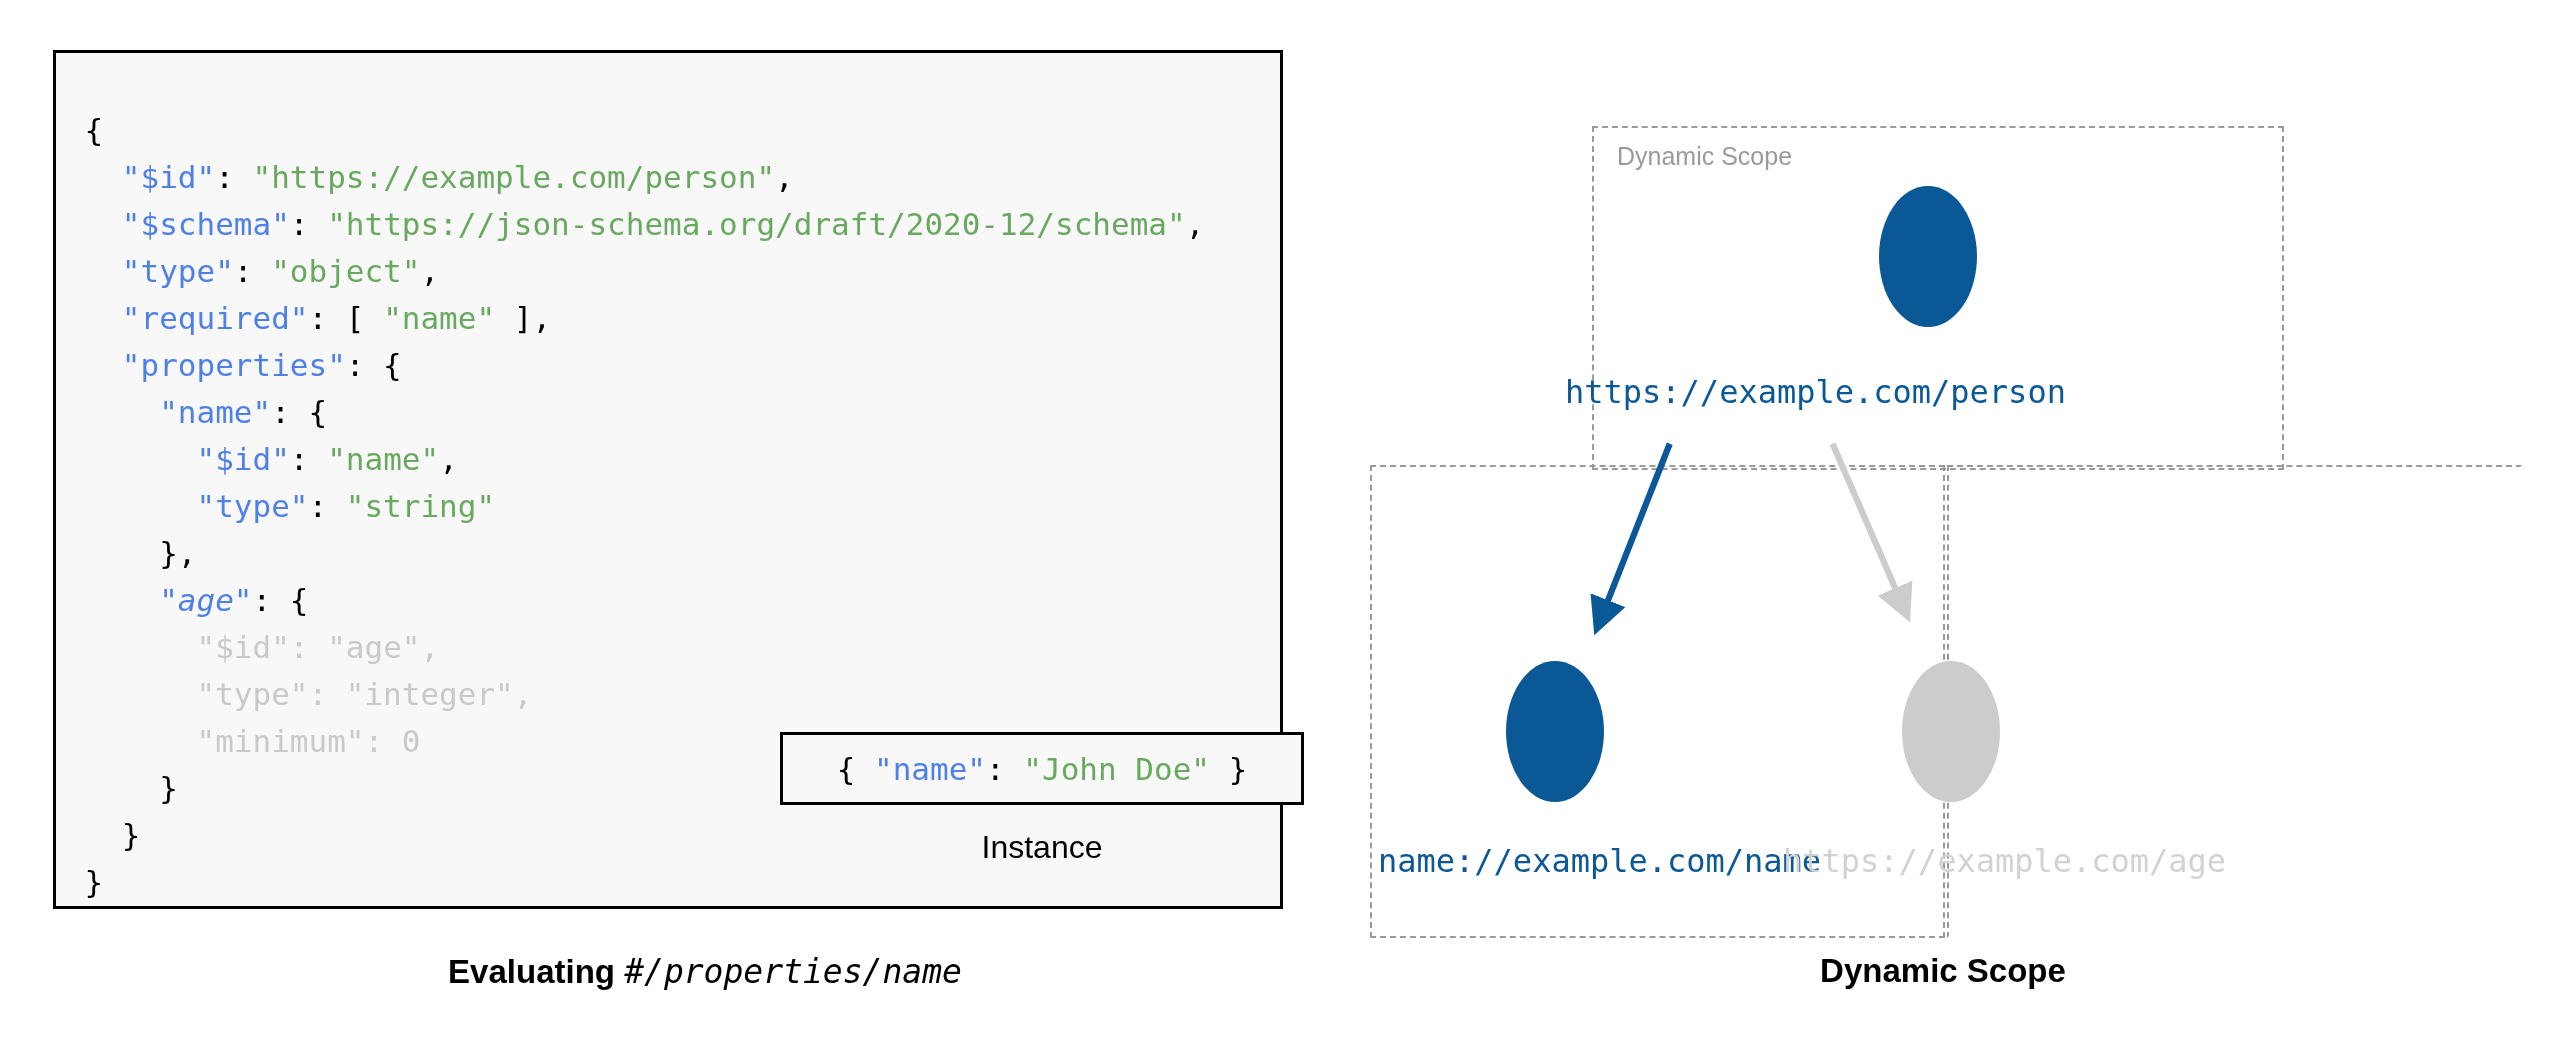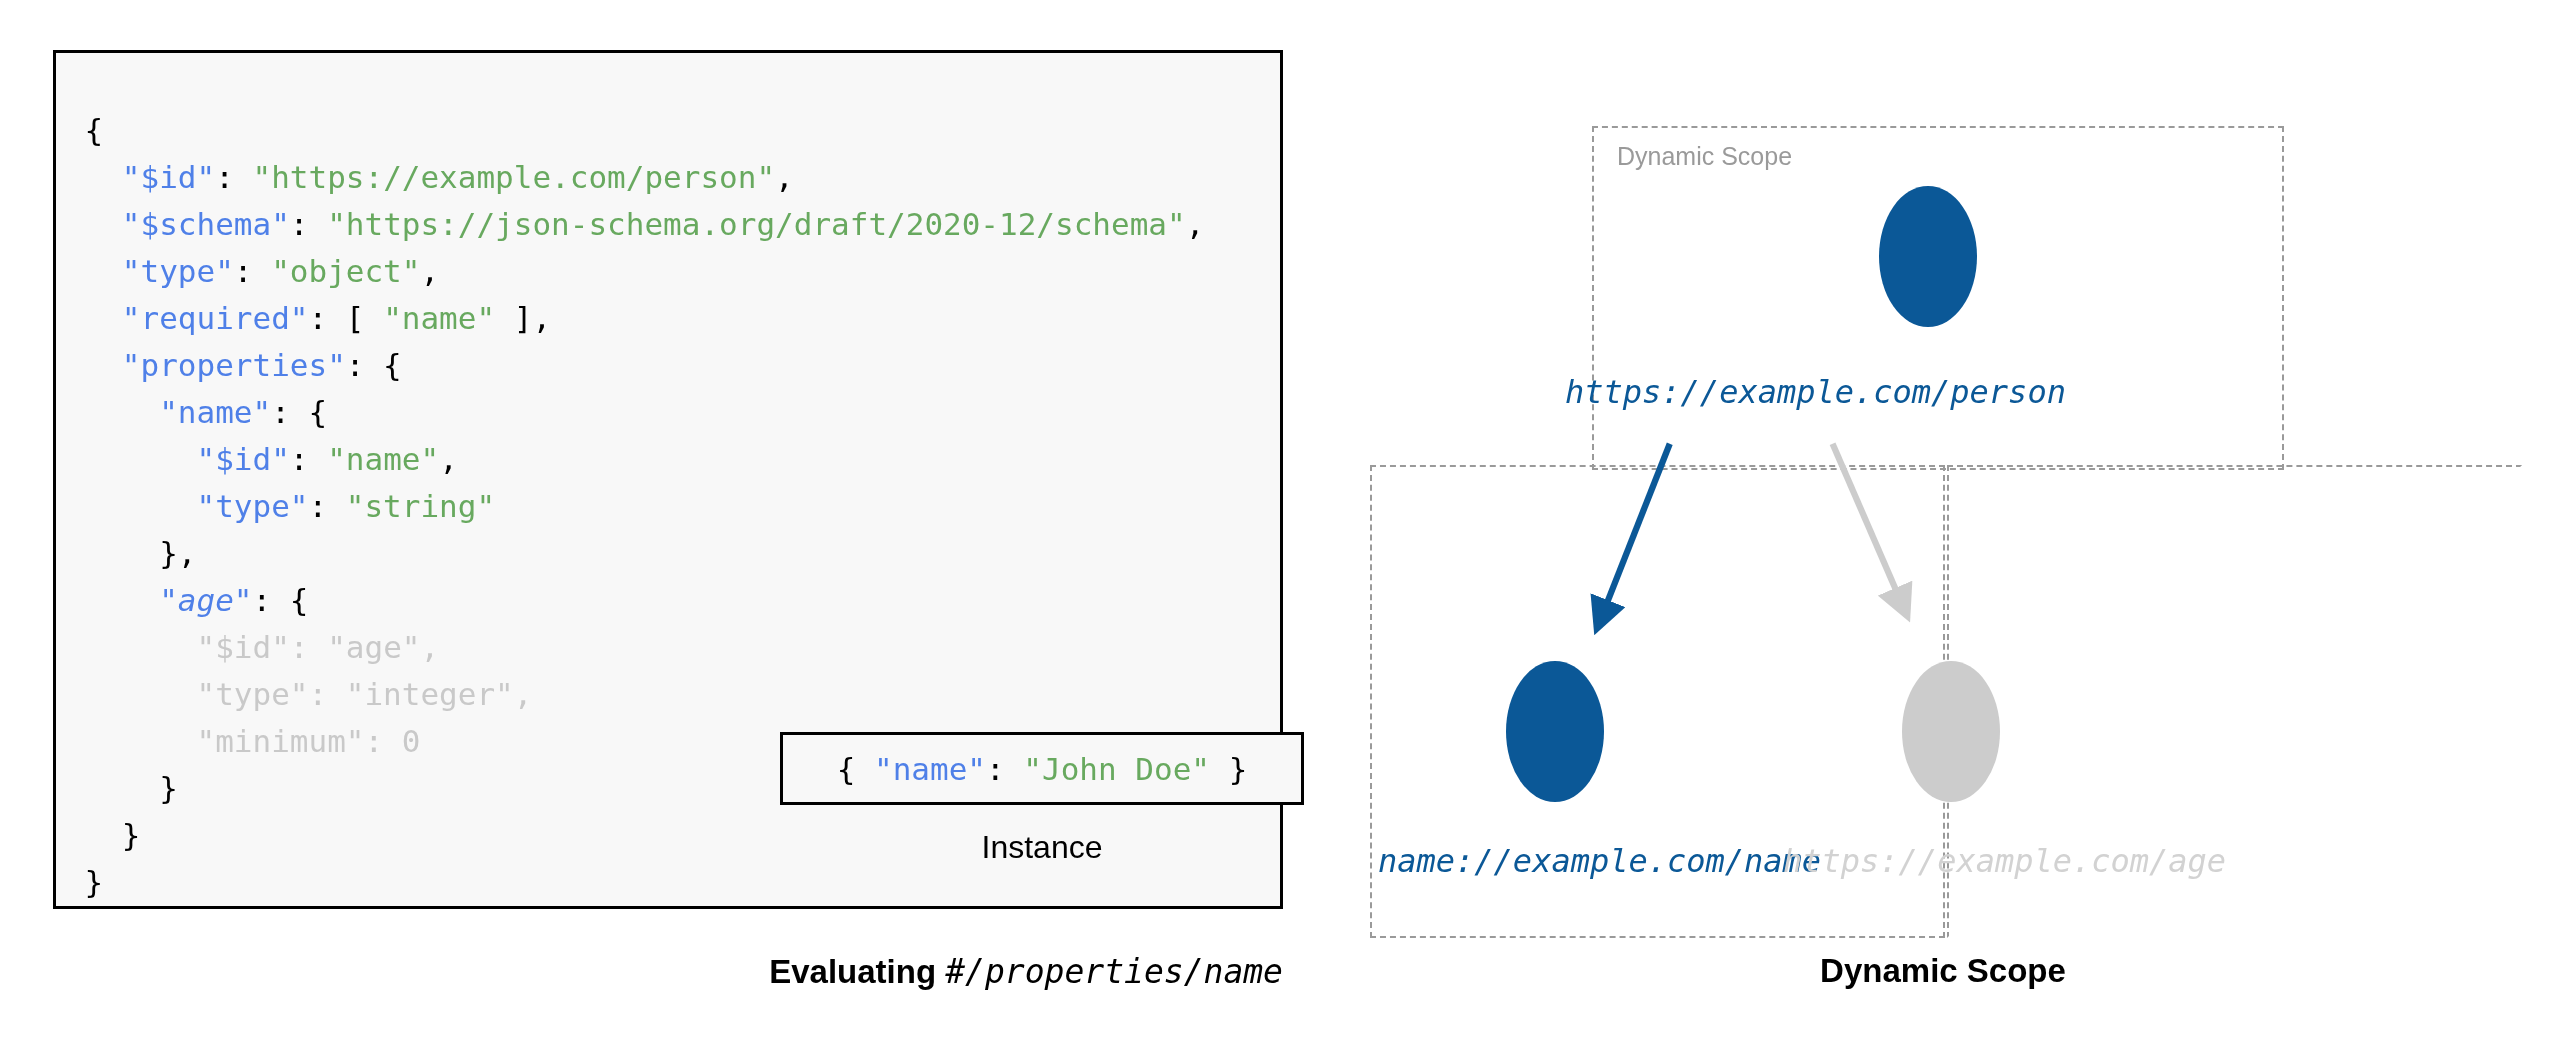--- a/index.html
+++ b/index.html
@@ -73,21 +73,21 @@
     font-size: 32px;
     font-weight: normal;
     color: #000000;
   }
 
   #left-caption {
     position: absolute;
     left: 53px;
     top: 952px;
     width: 1230px;
-    text-align: right;
+    text-align: center;
     padding-left: 74px;
     box-sizing: border-box;
     font-size: 33px;
     color: #000000;
     white-space: nowrap;
   }
   #left-caption .cap-bold {
     font-weight: bold;
     font-family: "Liberation Sans", sans-serif;
   }
@@ -167,21 +167,20 @@
     width: 98px;
     height: 141px;
     background: #cccccc;
   }
 
   .node-label {
     position: absolute;
     font-family: "DejaVu Sans Mono", "Liberation Mono", monospace;
     font-size: 32px;
     white-space: nowrap;
-    font-style: italic;
   }
   #label-person {
     left: 255px;
     top: 288px;
     color: #0b5897;
   }
   #label-name {
     left: 68px;
     top: 757px;
     color: #0b5897;

